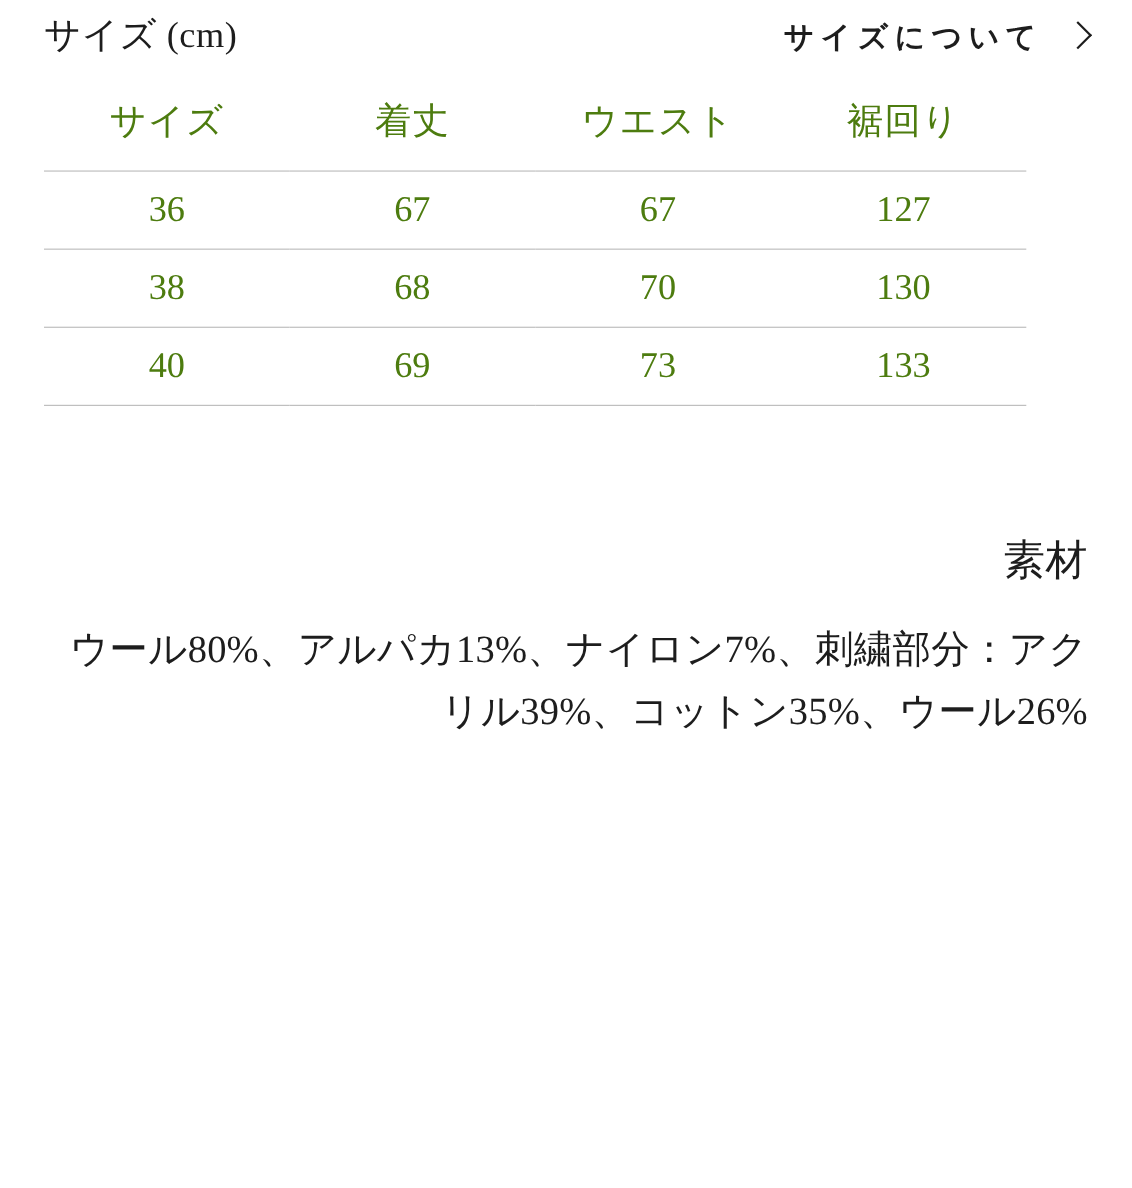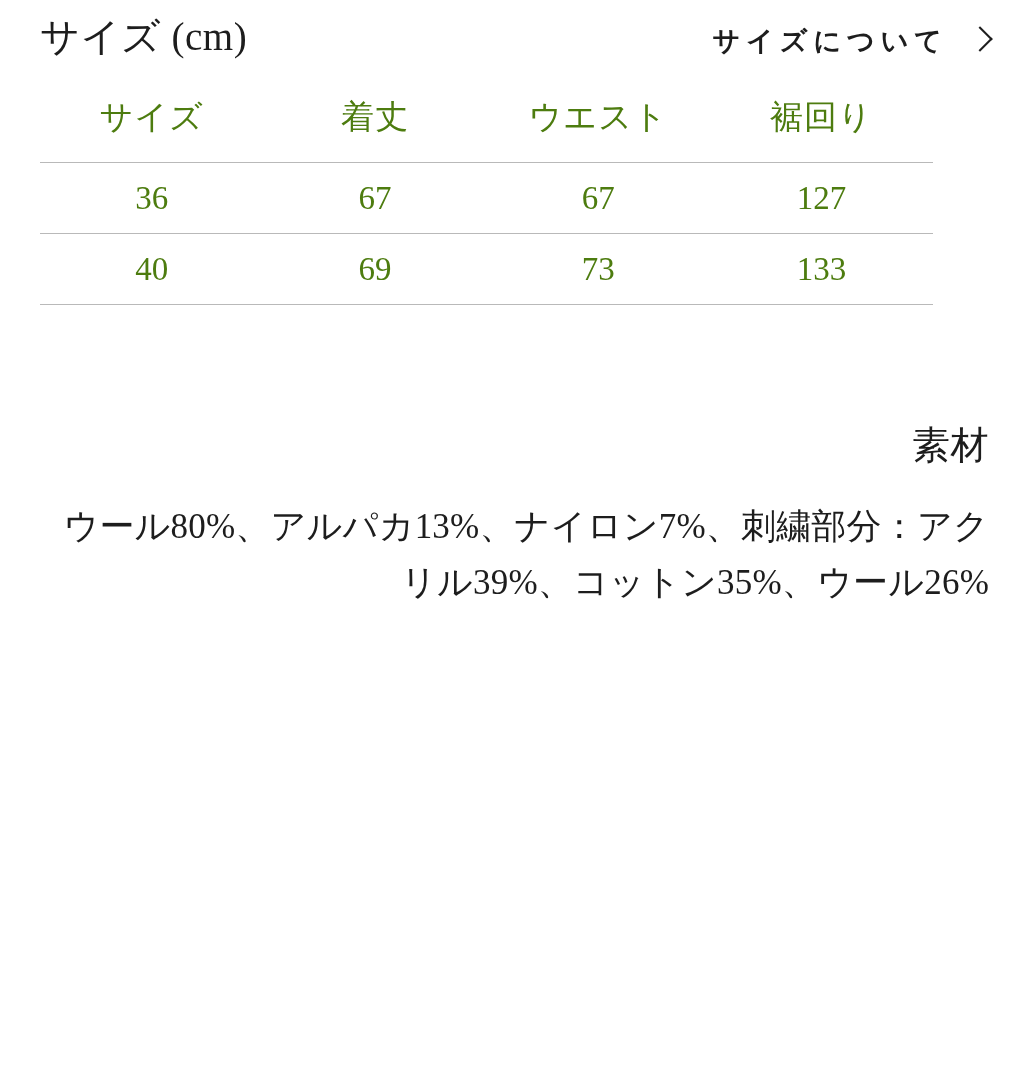--- a/index.html
+++ b/index.html
@@ -23,21 +23,21 @@
   }
 
   
   .size-header {
     display: flex;
     align-items: baseline;
     justify-content: space-between;
     padding-top: 14px;
   }
   .size-title {
-    font-size: 39px;
+    font-size: 33px;
     letter-spacing: 0.5px;
     line-height: 1.2;
     color: #1d1d1d;
     white-space: nowrap;
   }
   .size-link {
     display: flex;
     align-items: center;
     gap: 25px;
     font-family: "Liberation Sans", sans-serif;
@@ -134,20 +134,26 @@
       </tr>
     </thead>
     <tbody>
       <tr>
         <td>36</td>
         <td>67</td>
         <td>67</td>
         <td>127</td>
       </tr>
       <tr>
+        <td>38</td>
+        <td>68</td>
+        <td>70</td>
+        <td>130</td>
+      </tr>
+      <tr>
         <td>40</td>
         <td>69</td>
         <td>73</td>
         <td>133</td>
       </tr>
     </tbody>
   </table>
 
   <div class="section" id="material-section">
     <div class="section-title">素材</div>

